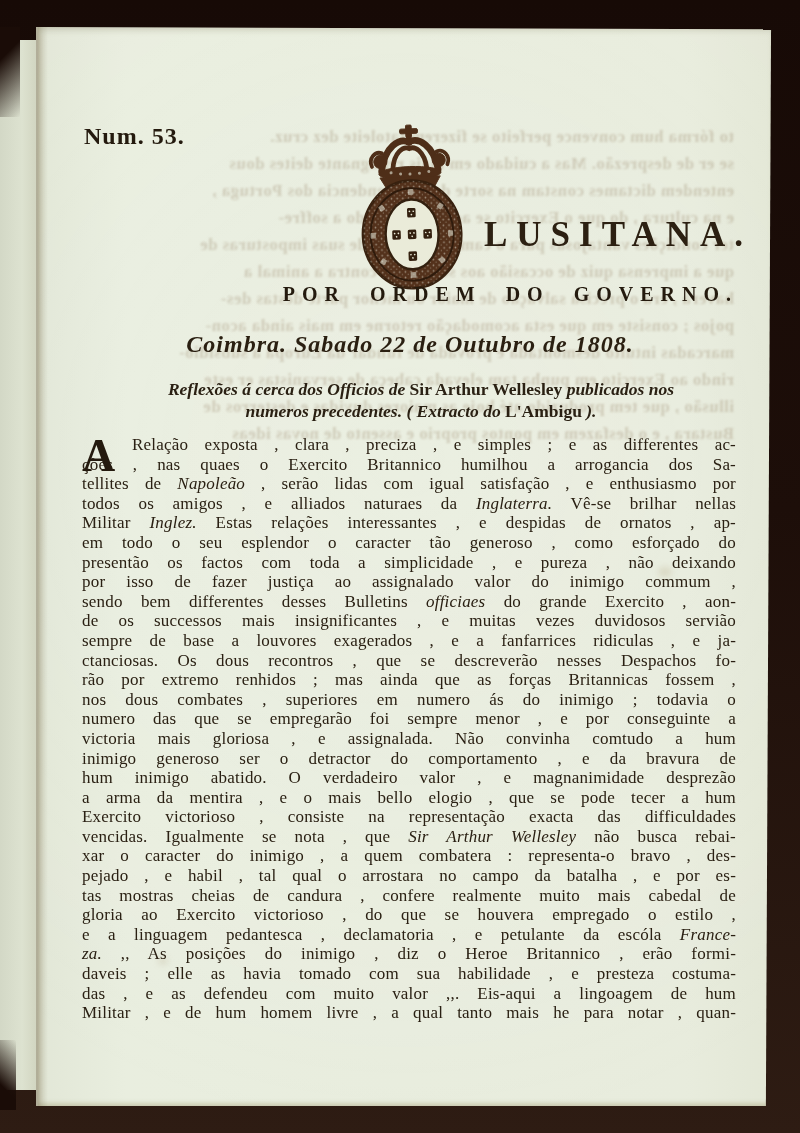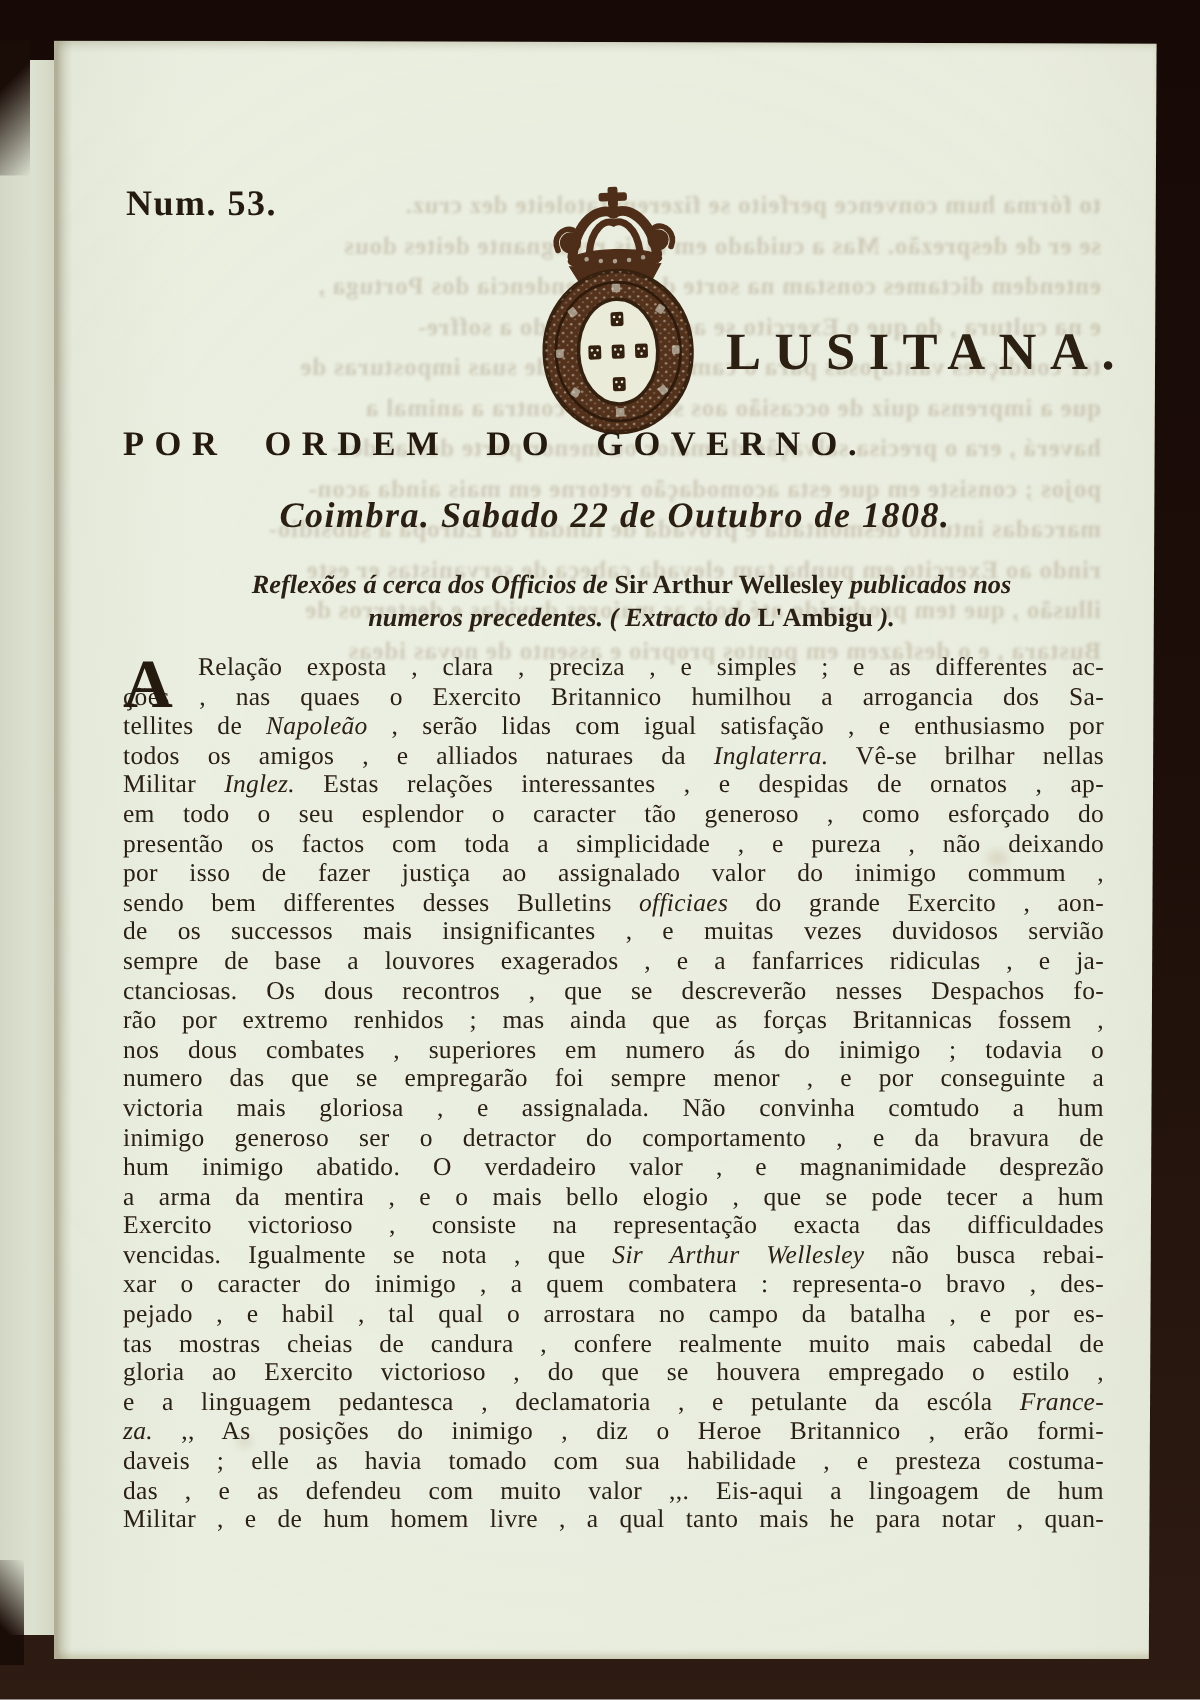--- a/index.html
+++ b/index.html
@@ -47,22 +47,22 @@
   .content{position:absolute;inset:0;z-index:2;color:#2a2013;}
 
   .issue-number{position:absolute;left:46px;top:56px;font-size:24px;font-weight:bold;
     letter-spacing:1px;color:#241a0e;margin-top:40px;}
 
   .masthead-word{position:absolute;top:188px;font-size:35px;font-weight:bold;
     color:#2c2012;letter-spacing:11px;white-space:nowrap;}
   .masthead-left{left:74px;}
   .masthead-right{left:446px;letter-spacing:9px;}
 
-  .authority{position:absolute;left:44px;top:256px;width:656px;text-align:left;
-    font-size:23px;font-weight:bold;letter-spacing:7px;word-spacing:12px;color:#241a0e;
+  .authority{position:absolute;left:44px;top:256px;width:656px;text-align:right;
+    font-size:20px;font-weight:bold;letter-spacing:7px;word-spacing:12px;color:#241a0e;
     white-space:nowrap;}
   .dateline{position:absolute;left:44px;top:304px;width:656px;text-align:center;
     font-size:24px;font-weight:bold;font-style:italic;letter-spacing:1px;color:#2a1f11;}
 
   .article-heading{position:absolute;left:55px;top:352px;width:656px;text-align:center;
     font-size:17.5px;font-weight:bold;line-height:21.5px;color:#2a2013;}
   .article-heading .it{font-style:italic;}
 
   .body-block{position:absolute;left:44px;top:408px;width:654px;}
   .drop-cap{position:absolute;left:0;top:1px;font-size:46px;line-height:40px;

